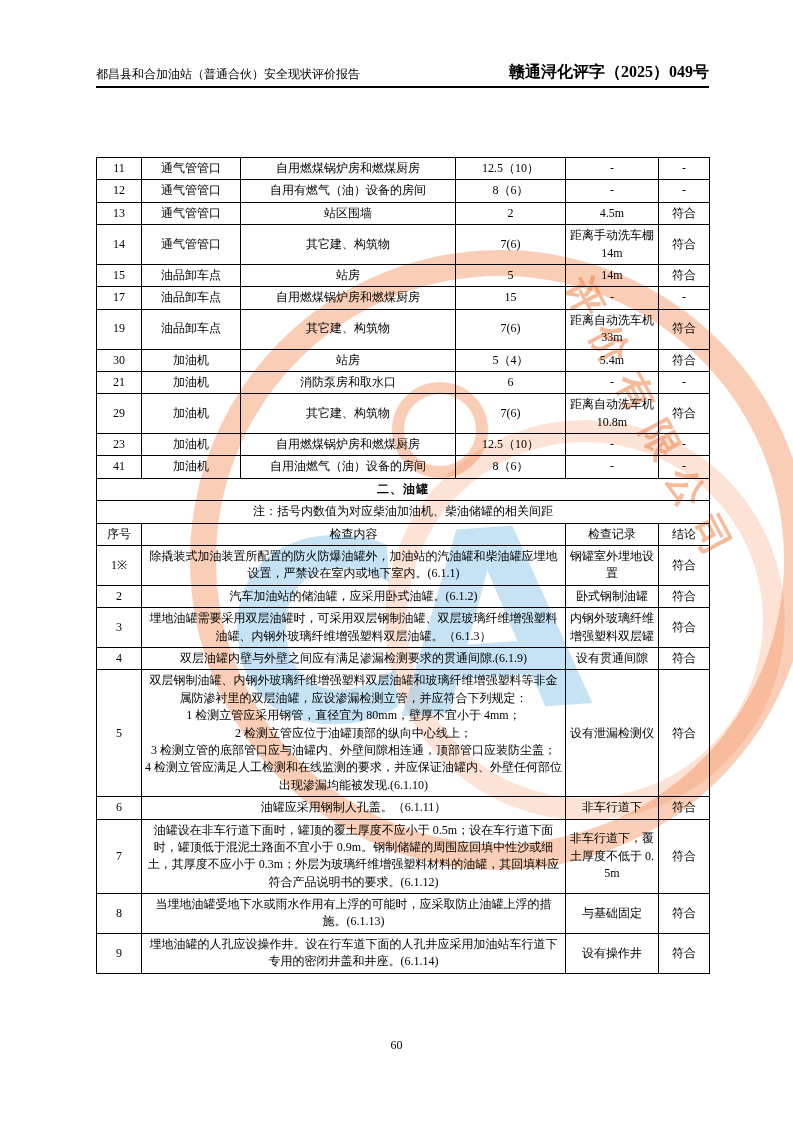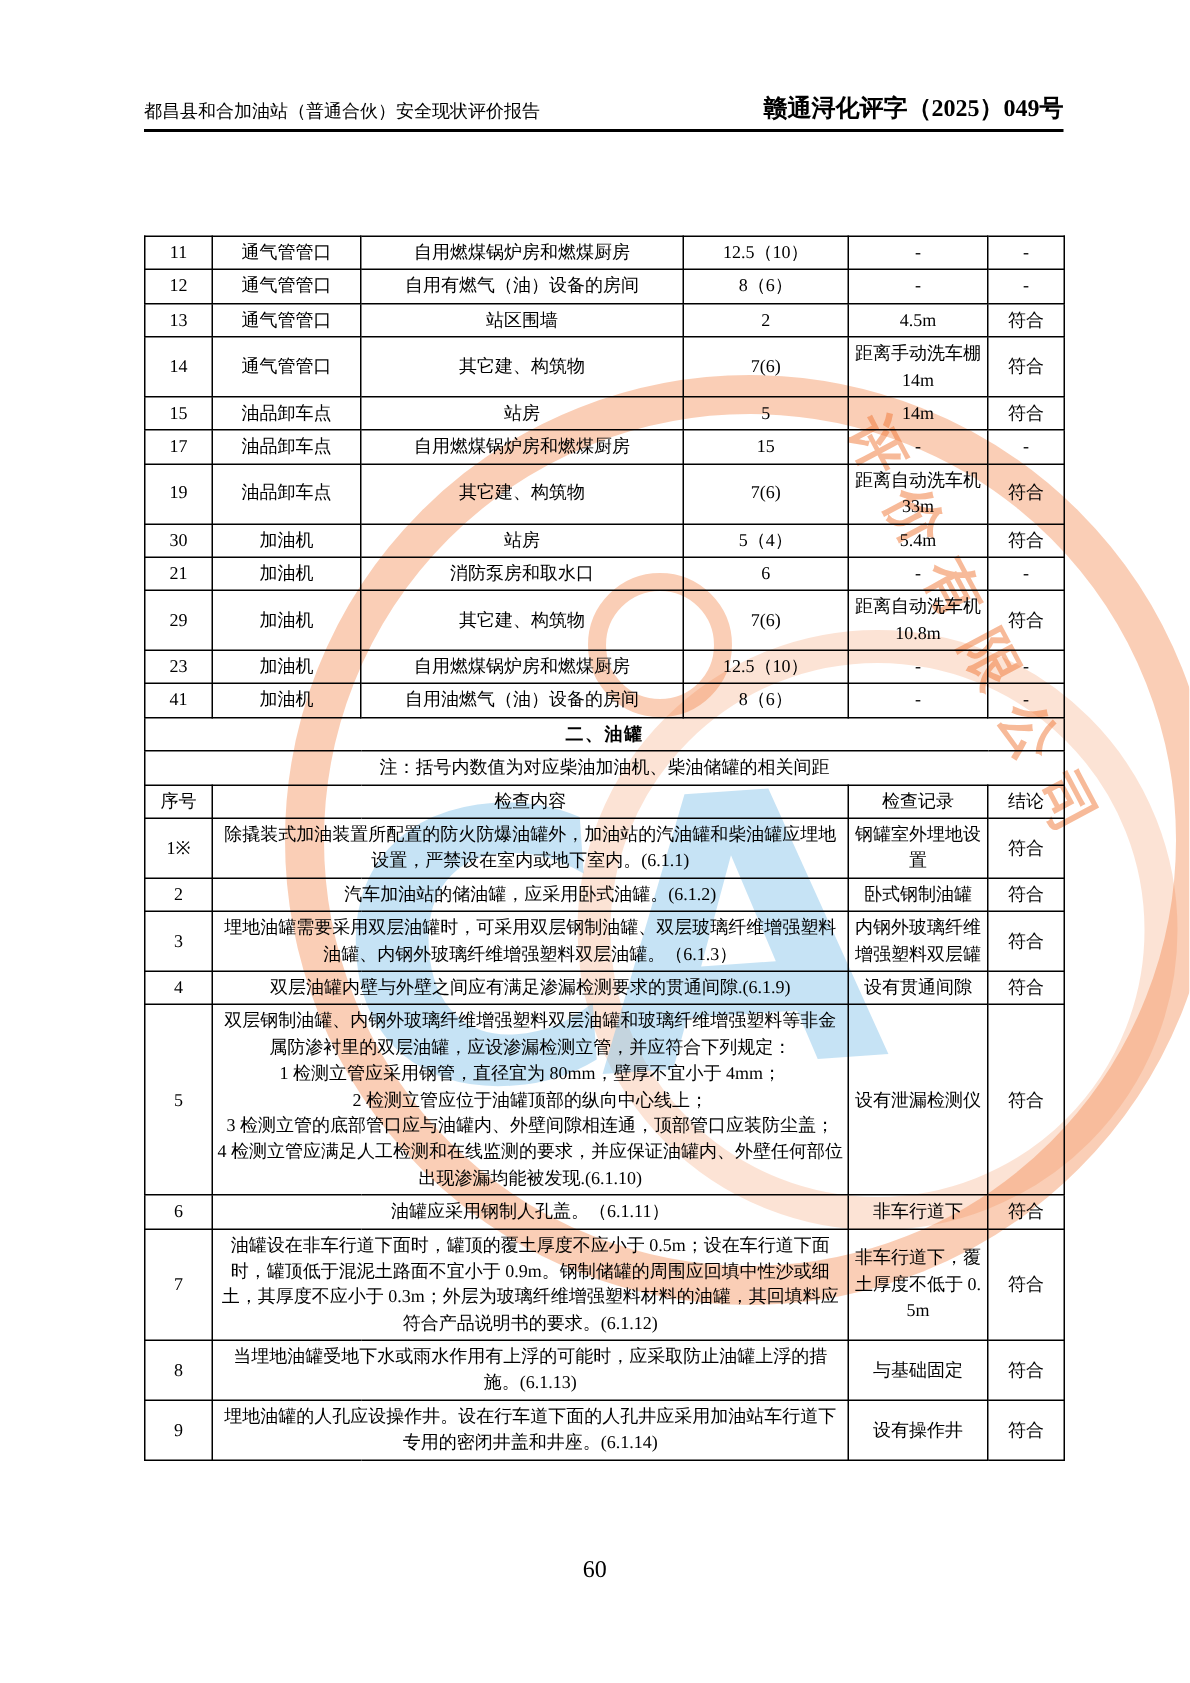--- a/index.html
+++ b/index.html
@@ -48,21 +48,21 @@
   table.main td {
     border:1px solid #000; font-size:12px; line-height:1.45;
     text-align:center; vertical-align:middle; padding:2px 3px;
     height:22px; white-space:pre-line; word-break:break-all;
   }
   td.left  { text-align:left; }
   td.bold  { font-weight:normal; }
   td.note-cell { text-align:left; padding-left:4px; }
   td.sec-cell  { font-weight:bold; font-size:13px; letter-spacing:1px; }
   .page-num {
-    position:absolute; left:0; right:0; top:1038px; text-align:center; font-size:16px;
+    position:absolute; left:0; right:0; top:1038px; text-align:center; font-size:12px;
   }
 </style>
 </head>
 <body>
 
 <div class="page">
 
   <div class="wm-layer">
     <div class="seal-ring"></div>
     <div class="seal-ring2"></div>

